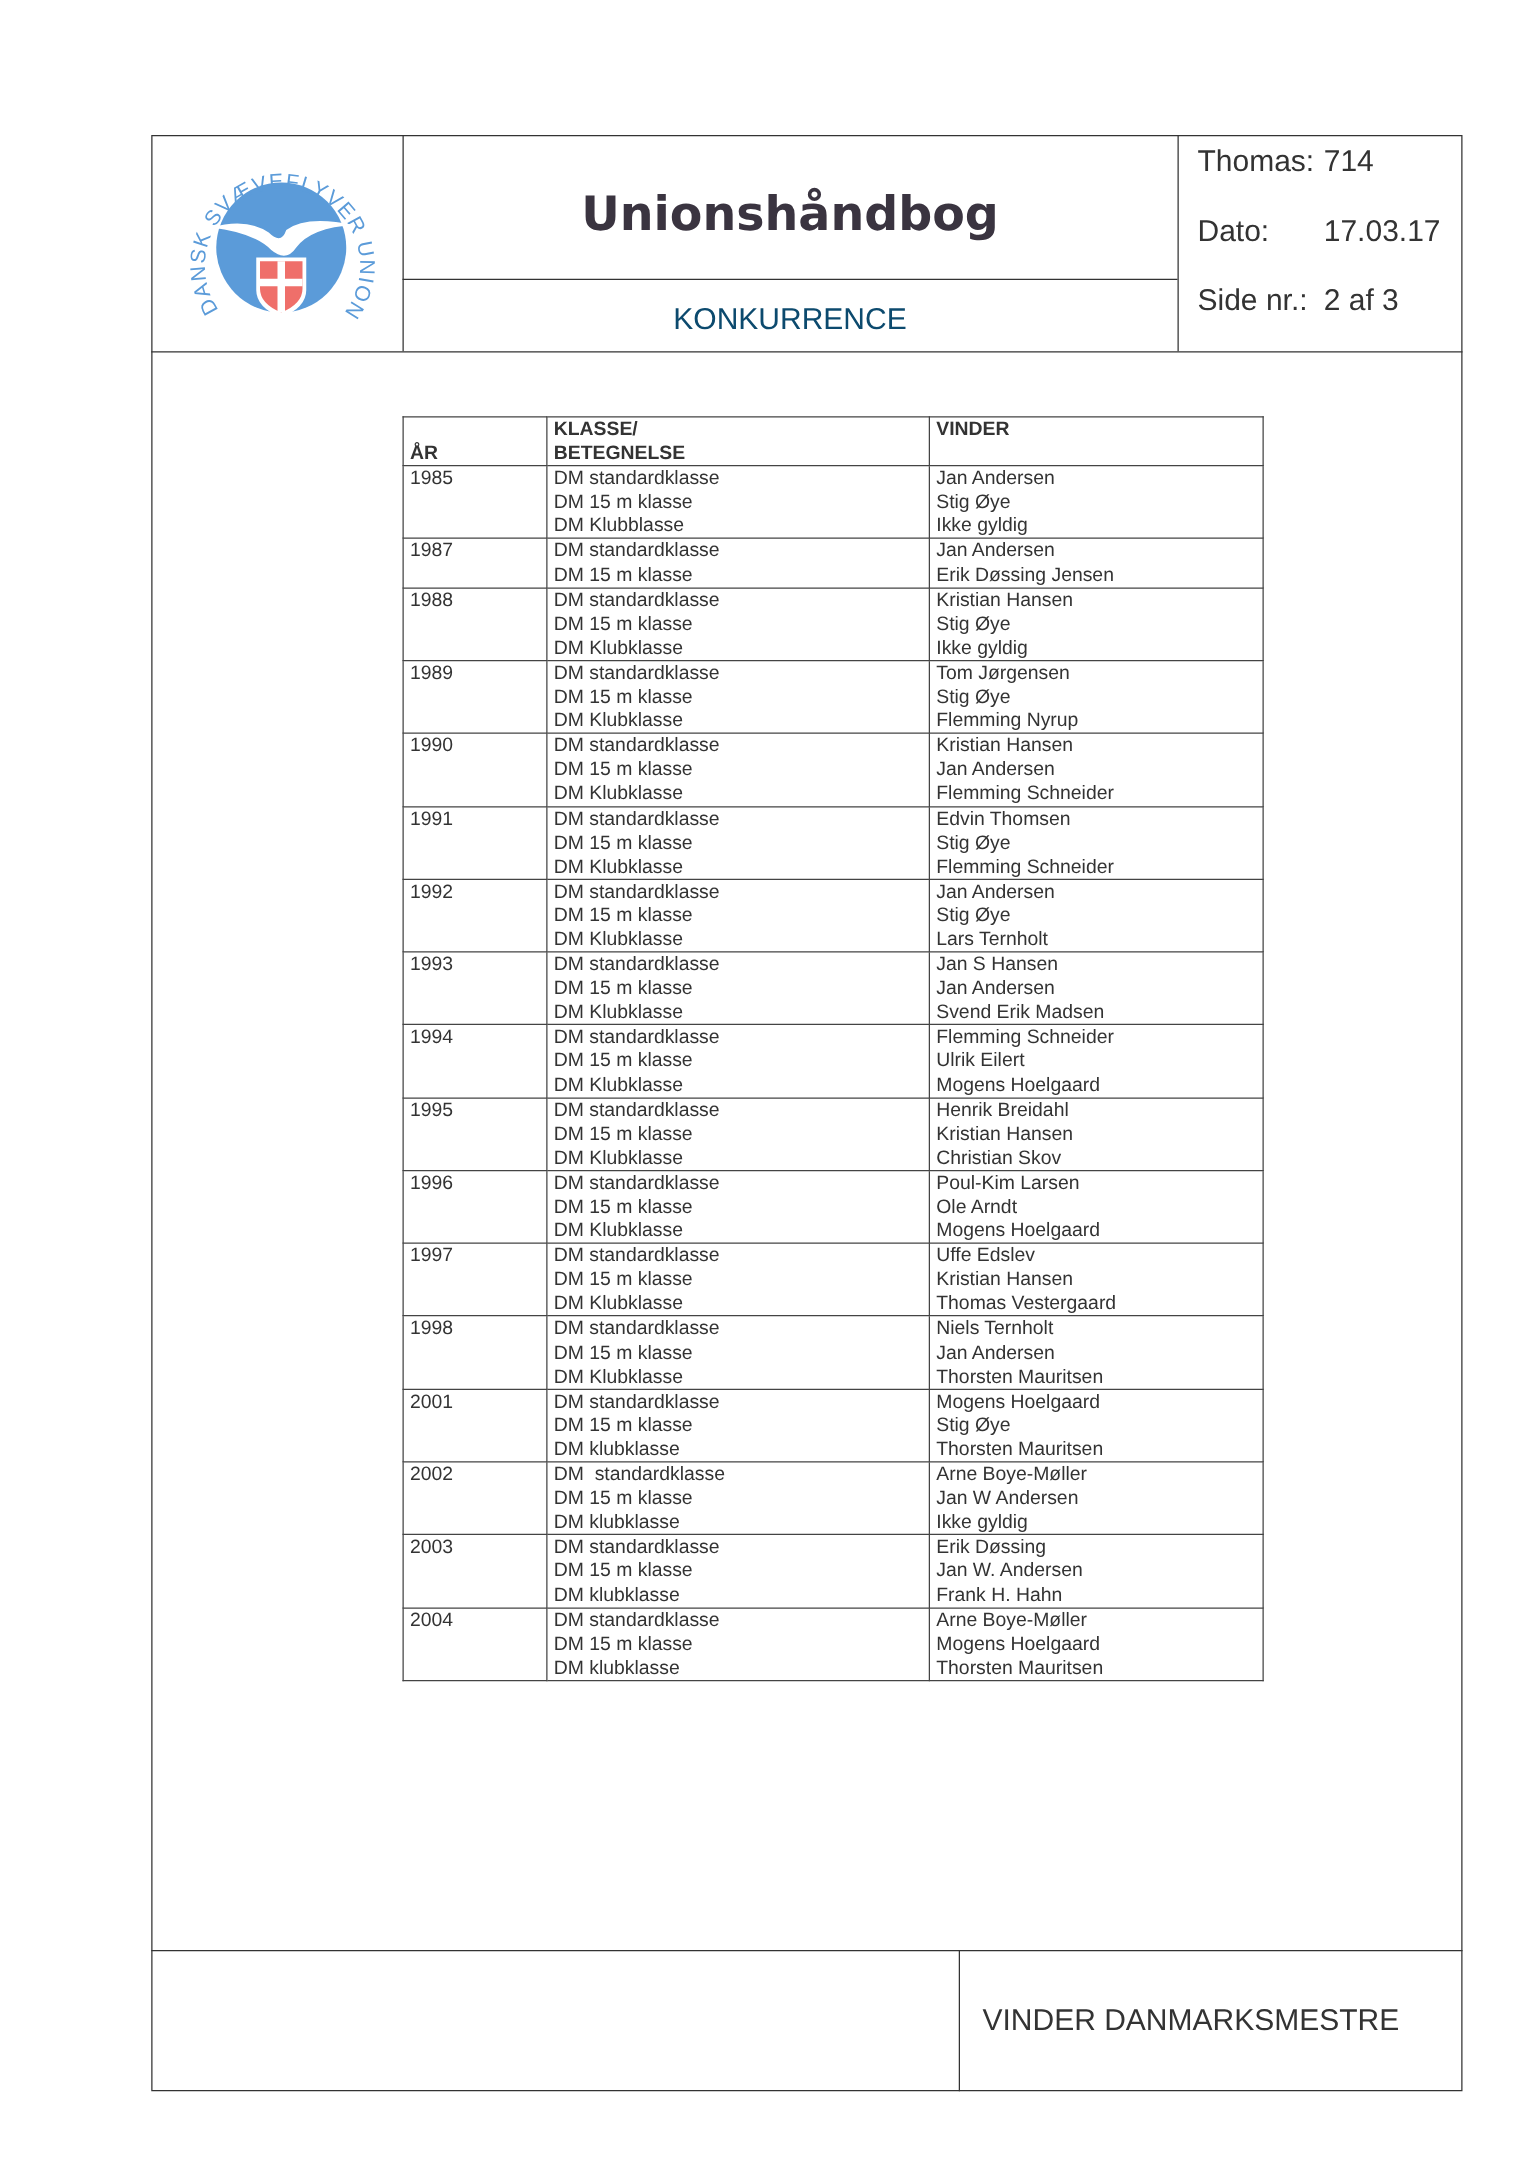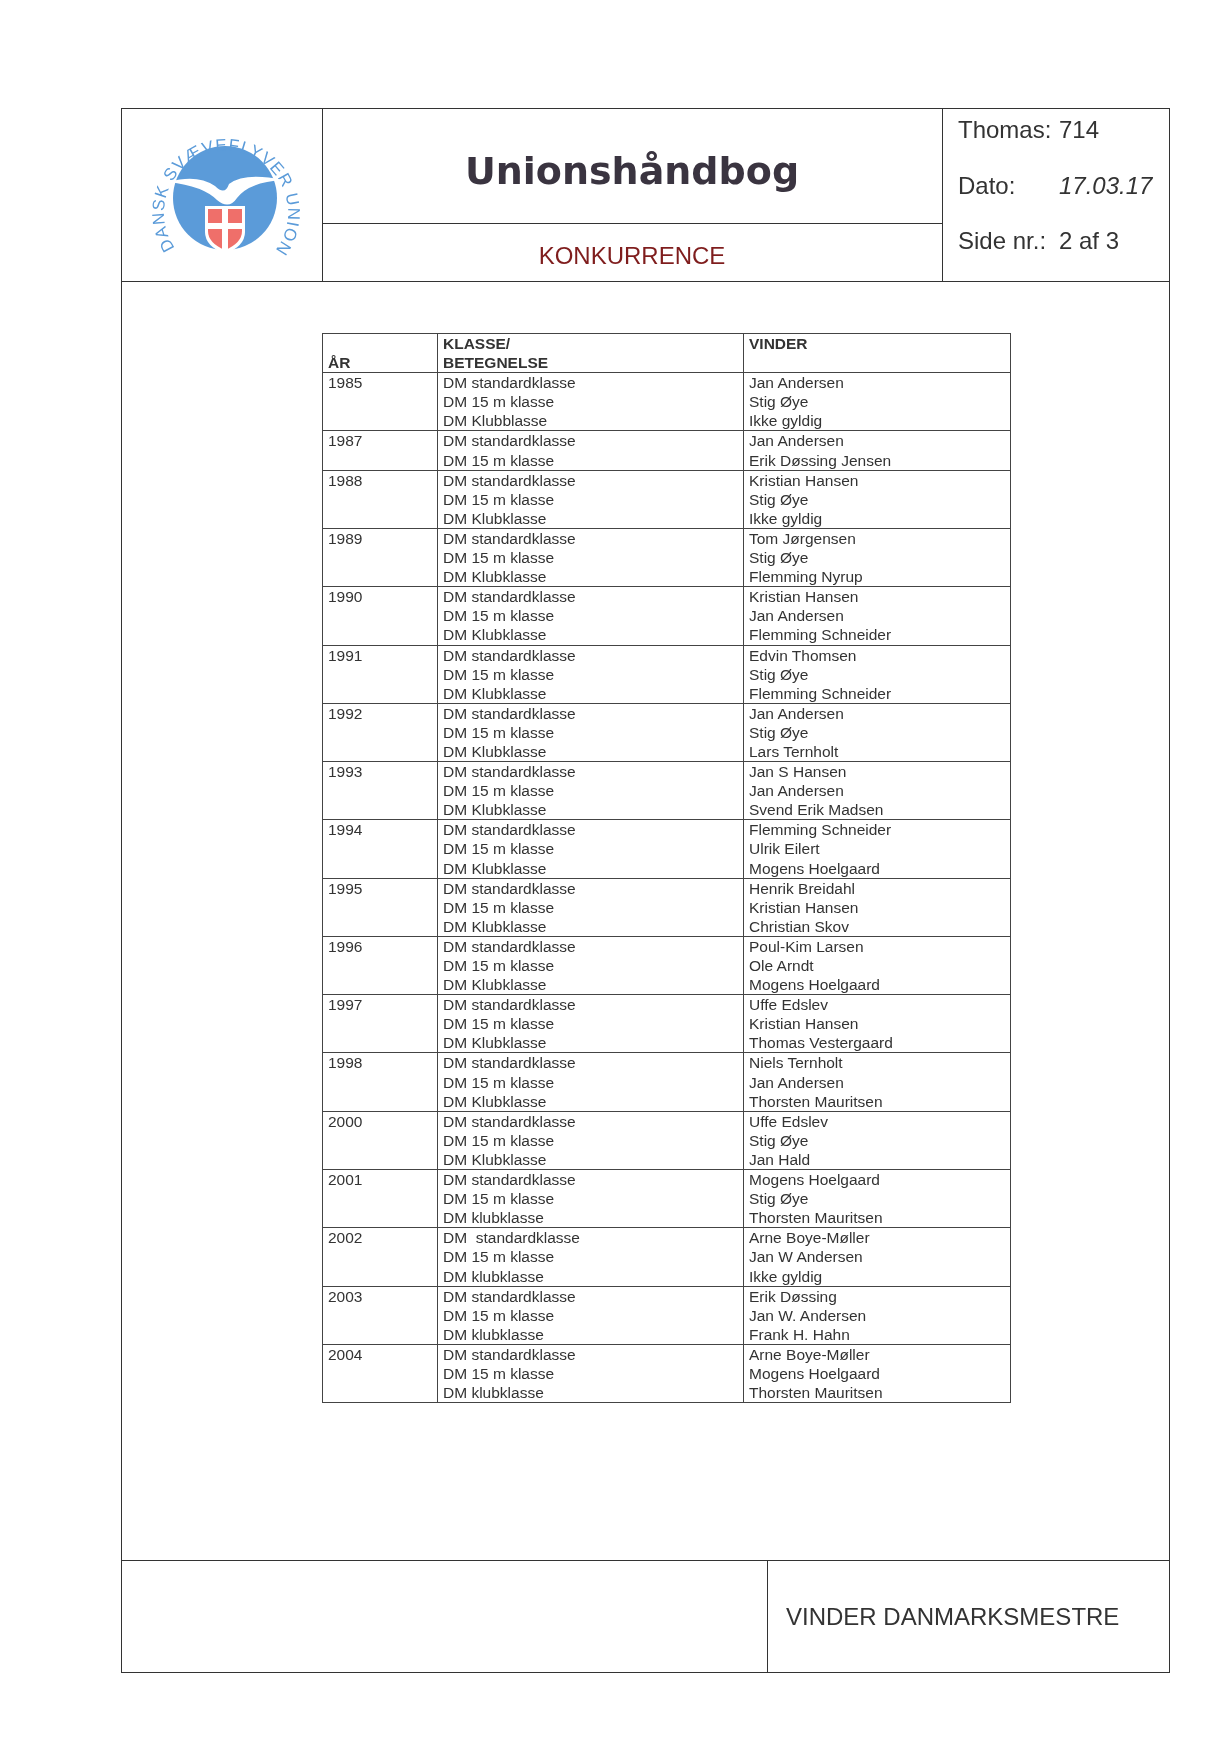--- a/index.html
+++ b/index.html
@@ -2,21 +2,21 @@
 <html><head>
 <meta charset="utf-8">
 <style>
   html,body{margin:0;padding:0;background:#fff;}
   body{width:1228px;height:1742px;position:relative;overflow:hidden;font-family:"Liberation Sans",sans-serif;color:#2a2a2a;}
   .frame{position:absolute;left:121px;top:108px;width:1049px;height:1565px;border:1.5px solid #333;box-sizing:border-box;}
   .hline{position:absolute;height:0;border-top:1.5px solid #333;}
   .vline{position:absolute;width:0;border-left:1.5px solid #333;}
   .logo{position:absolute;left:145px;top:120px;width:160px;height:150px;}
   .title{position:absolute;left:322px;top:108px;width:620px;height:115px;display:flex;align-items:center;justify-content:center;font-family:"DejaVu Sans",sans-serif;font-weight:bold;font-size:38px;color:#3a3440;padding-top:10px;box-sizing:border-box;}
-  .subtitle{position:absolute;left:322px;top:223px;width:620px;height:58px;display:flex;align-items:center;justify-content:center;font-size:24px;color:#7f1d1d;padding-top:8px;box-sizing:border-box;}
+  .subtitle{position:absolute;left:322px;top:223px;width:620px;height:58px;display:flex;align-items:center;justify-content:center;font-size:24px;color:#0c4a6e;padding-top:8px;box-sizing:border-box;}
   .meta{position:absolute;left:958px;font-size:24px;color:#333;}
   .meta .v{position:absolute;white-space:nowrap;}
   table.dm{position:absolute;left:322px;top:333px;width:689px;border-collapse:collapse;font-size:15.5px;color:#333;}
   table.dm td, table.dm th{border:1.2px solid #444;vertical-align:top;padding:0 5px;text-align:left;line-height:19.1px;}
   table.dm th{font-weight:bold;height:38px;box-sizing:border-box;}
   table.dm th.yr{vertical-align:bottom;padding-bottom:0;}
   table.dm td.c1{width:104px;margin-top:42px;}
   table.dm td.c2{width:295px;}
   table.dm td.c1, table.dm td.c2{border-bottom:1.2px solid #444;}
   .ln{display:block;white-space:nowrap;}
@@ -51,21 +51,21 @@
 
 <div class="title">Unionshåndbog</div>
 <div class="subtitle">KONKURRENCE</div>
 
 <div class="meta" style="top:116px;">
   <span class="v" style="left:0;">Thomas:</span>
   <span class="v" style="left:101px;">714</span>
 </div>
 <div class="meta" style="top:172px;">
   <span class="v" style="left:0;">Dato:</span>
-  <span class="v" style="left:101px;font-style:italic;">17.03.17</span>
+  <span class="v" style="left:101px;">17.03.17</span>
 </div>
 <div class="meta" style="top:227px;">
   <span class="v" style="left:0;">Side nr.:</span>
   <span class="v" style="left:101px;">2 af 3</span>
 </div>
 
 <table class="dm">
   <thead>
     <tr>
       <th class="yr">ÅR</th>
@@ -238,33 +238,20 @@
           <span class="ln" style="white-space: pre;">DM 15 m klasse</span>
           <span class="ln" style="white-space: pre;">DM Klubklasse</span>
         </td>
         <td>
           <span class="ln">Niels Ternholt</span>
           <span class="ln">Jan Andersen</span>
           <span class="ln">Thorsten Mauritsen</span>
         </td>
       </tr>
       <tr>
-        <td class="c1">2000</td>
-        <td class="c2">
-          <span class="ln" style="white-space: pre;">DM standardklasse</span>
-          <span class="ln" style="white-space: pre;">DM 15 m klasse</span>
-          <span class="ln" style="white-space: pre;">DM Klubklasse</span>
-        </td>
-        <td>
-          <span class="ln">Uffe Edslev</span>
-          <span class="ln">Stig Øye</span>
-          <span class="ln">Jan Hald</span>
-        </td>
-      </tr>
-      <tr>
         <td class="c1">2001</td>
         <td class="c2">
           <span class="ln" style="white-space: pre;">DM standardklasse</span>
           <span class="ln" style="white-space: pre;">DM 15 m klasse</span>
           <span class="ln" style="white-space: pre;">DM klubklasse</span>
         </td>
         <td>
           <span class="ln">Mogens Hoelgaard</span>
           <span class="ln">Stig Øye</span>
           <span class="ln">Thorsten Mauritsen</span>

